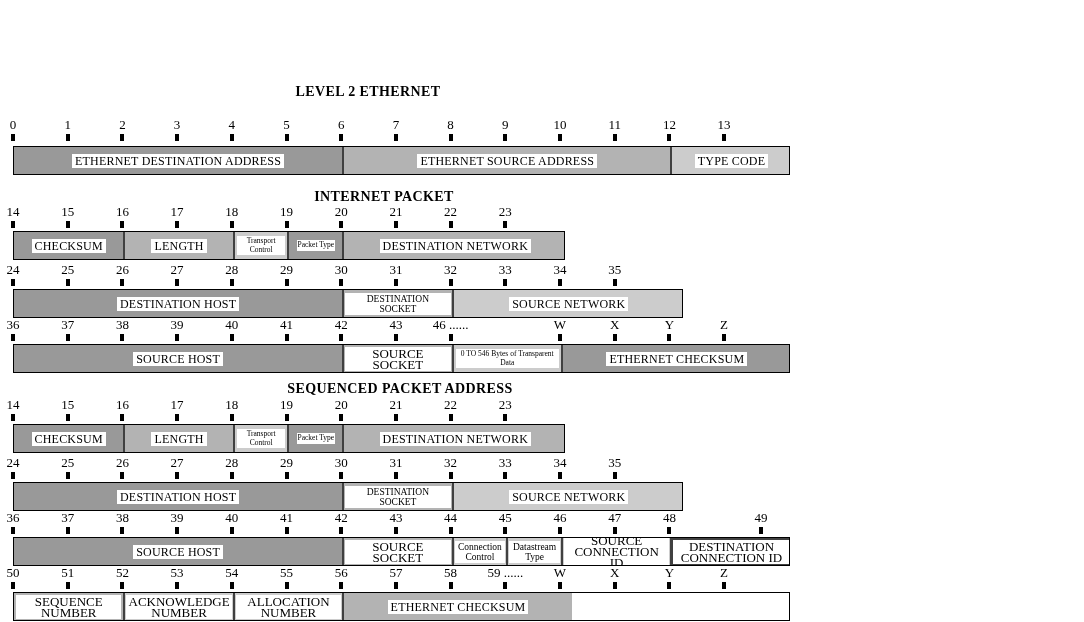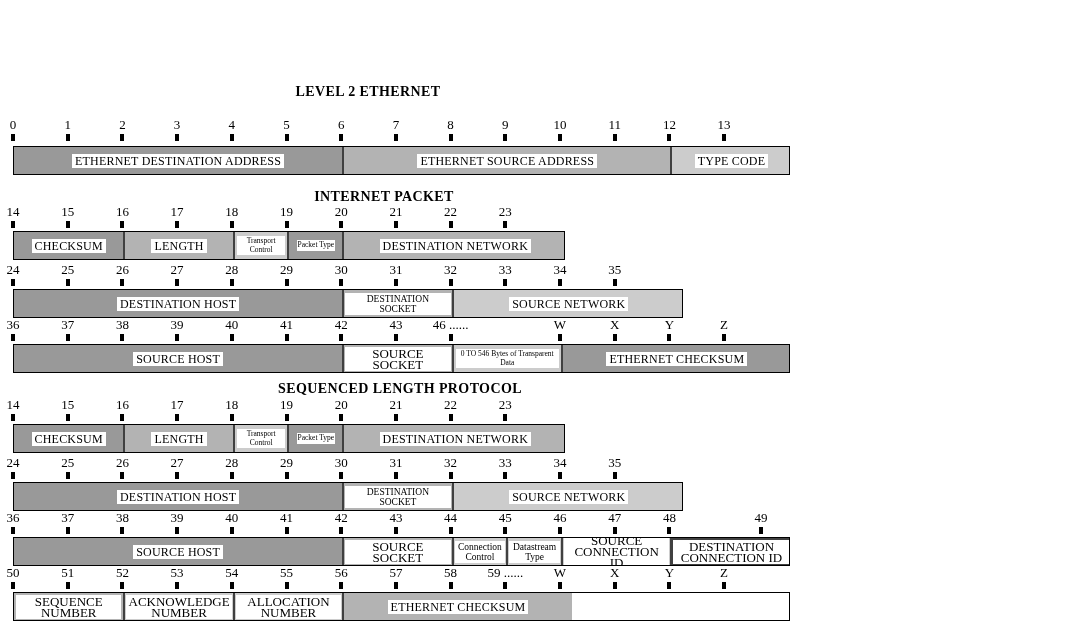--- a/index.html
+++ b/index.html
@@ -375,21 +375,21 @@
       <div class="field" style="width: 109.4px; background: rgb(179, 179, 179);">
         <div class="field-label med" style="max-width: 101.4px;">SOURCE SOCKET</div>
       </div>
       <div class="field" style="width: 109.4px; background: rgb(204, 204, 204);">
         <div class="field-label tiny" style="max-width: 101.4px;">0 TO 546 Bytes of Transparent  Data</div>
       </div>
       <div class="field" style="width: 229.74px; background: rgb(153, 153, 153);">
         <div class="field-label">ETHERNET CHECKSUM</div>
       </div>
     </div>
-    <div class="section-title" style="left: 400px; top: 381px;">SEQUENCED LENGTH PROTOCOL</div>
+    <div class="section-title" style="left: 400px; top: 381px;">SEQUENCED PACKET ADDRESS</div>
     <div class="ruler" style="left: 0px; top: 398px; width: 1084px;">
       <div class="tick-wrap" style="left: 13px;">
         <div class="tick-label">14</div>
         <div class="tick-mark"></div>
       </div>
       <div class="tick-wrap" style="left: 67.7px;">
         <div class="tick-label">15</div>
         <div class="tick-mark"></div>
       </div>
       <div class="tick-wrap" style="left: 122.4px;">

